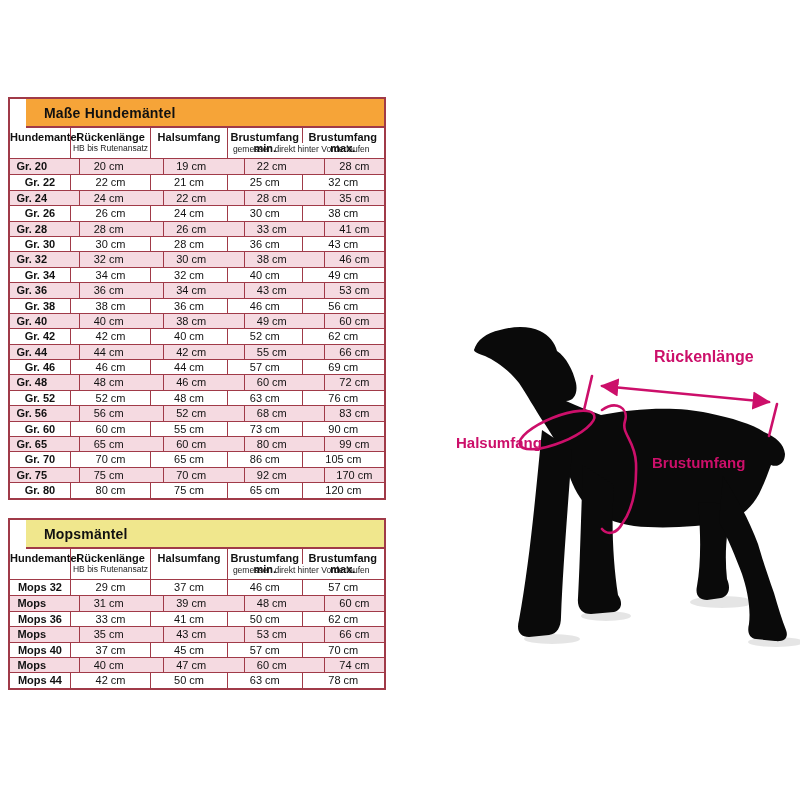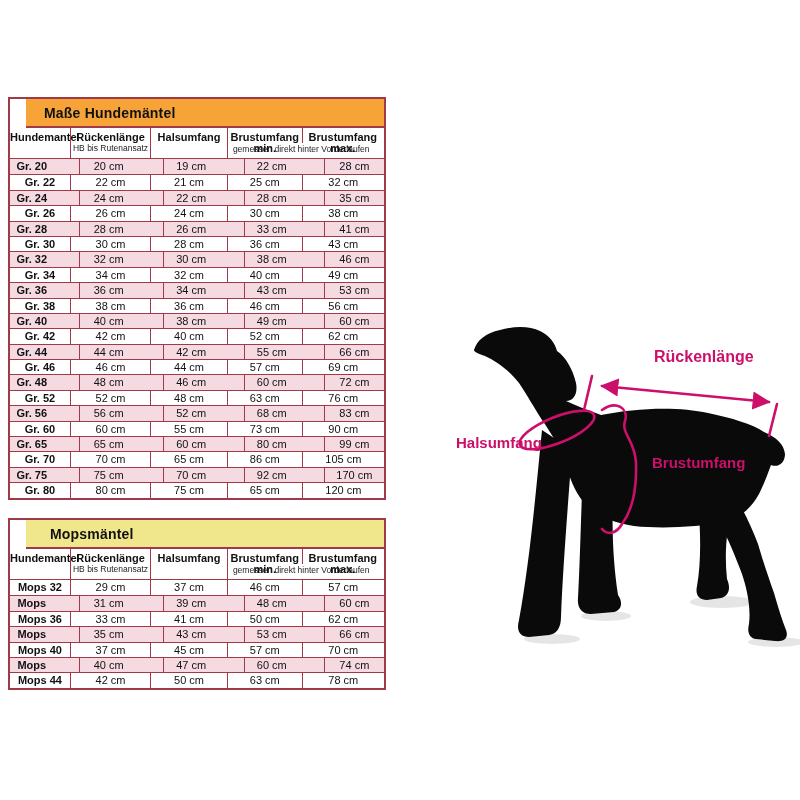--- a/index.html
+++ b/index.html
@@ -225,21 +225,21 @@
           <div class="tcell c0 size">Gr. 80</div>
           <div class="tcell c1">80 cm</div>
           <div class="tcell c2">75 cm</div>
           <div class="tcell c3">65 cm</div>
           <div class="tcell c4">120 cm</div>
         </div>
       </div>
   </div>
 
   <div class="size-table t2">
-    <div class="band" style="background: rgb(240, 231, 141); padding-left: 6px;">
+    <div class="band" style="background: rgb(240, 231, 141);">
       <span class="band-title">Mopsmäntel</span>
     </div>
     <div class="cols">
         <div class="col c0">
           <span class="col-label">Hundemantel</span>
         </div>
         <div class="col c1">
           <span class="col-label">Rückenlänge</span>
           <span class="col-sub">HB bis Rutenansatz</span>
         </div>

